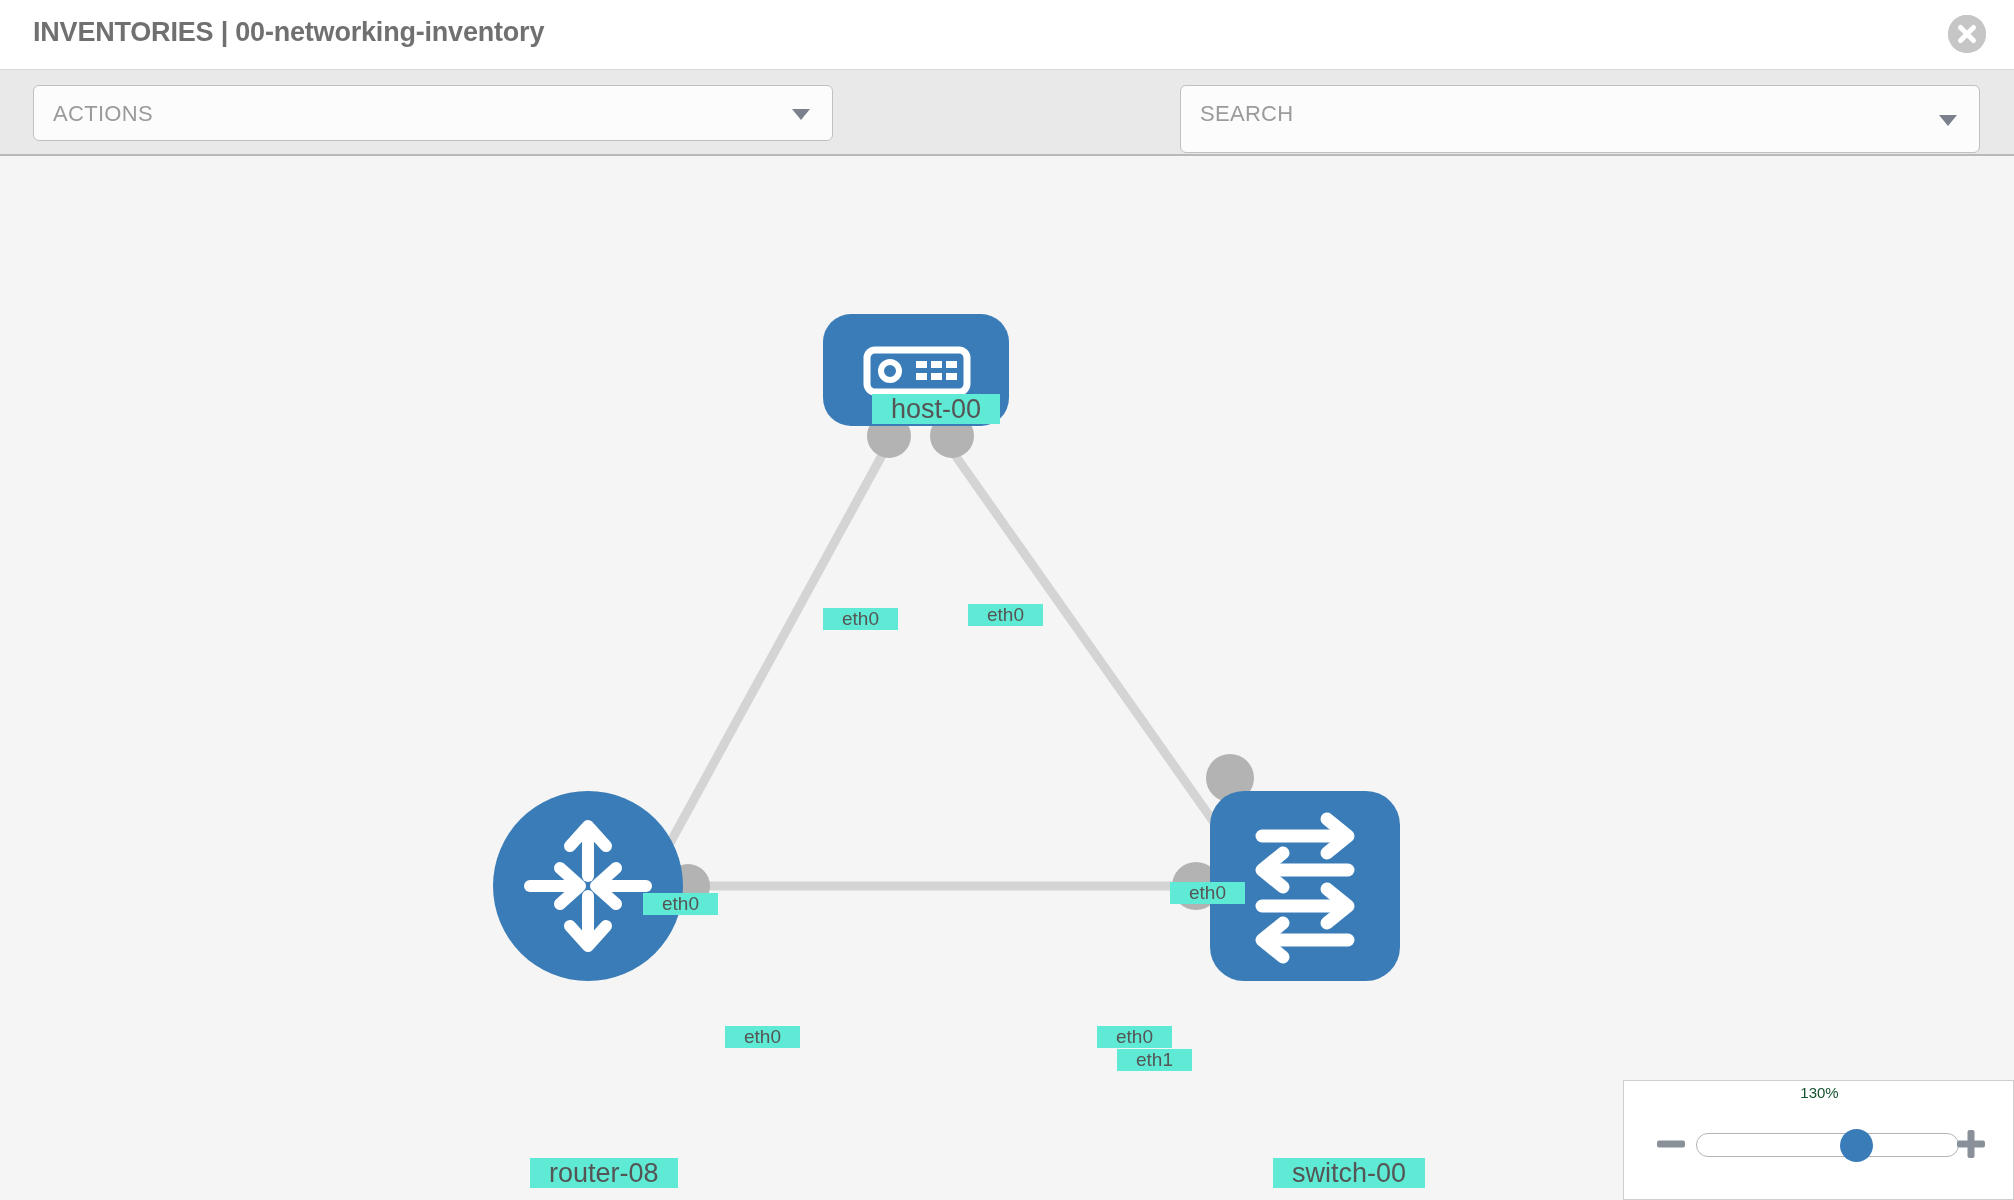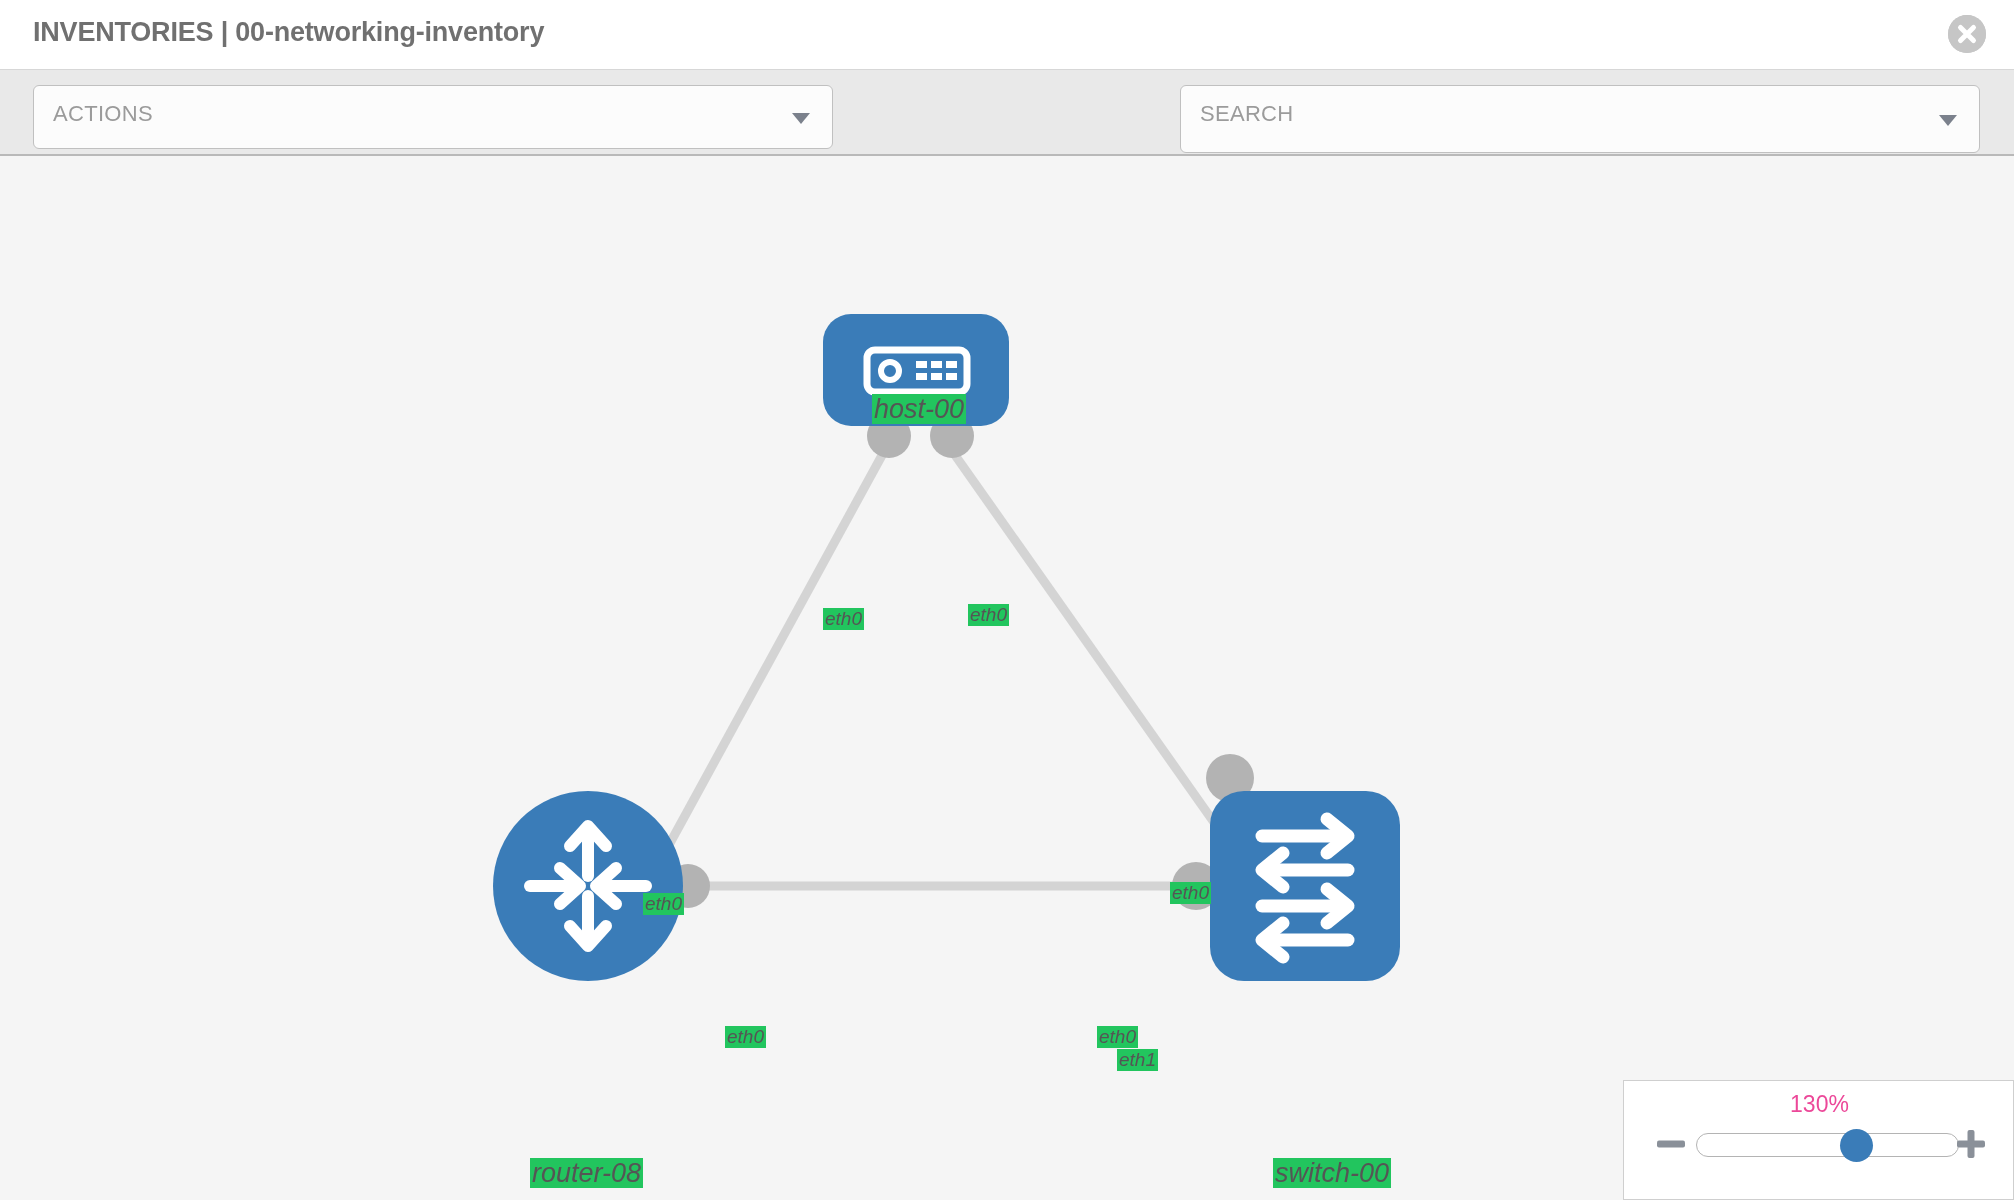--- a/index.html
+++ b/index.html
@@ -57,21 +57,21 @@
     width: 2014px;
     height: 86px;
     background: #e9e9e9;
     border-bottom: 2px solid #b9b9b9;
   }
   .actions-select {
     position: absolute;
     left: 33px;
     top: 15px;
     width: 800px;
-    height: 64px;
+    height: 56px;
     background: #fcfcfc;
     border: 1px solid #c0c0c0;
     border-radius: 6px;
     cursor: pointer;
   }
   .actions-select .label {
     position: absolute;
     left: 19px;
     top: 15px;
     font-size: 22px;
@@ -125,48 +125,47 @@
     top: 158px; left: 0;
     width: 2014px;
     height: 1042px;
     background: #f5f5f5;
     overflow: hidden;
   }
   .canvas svg { position: absolute; top: 0; left: 0; }
 
   .node-label {
     position: absolute;
-    background: #22c55e;
+    background: #5eead4;
     color: #555555;
     white-space: nowrap;
     line-height: 1.05;
-    padding: 1px 2px;
-    font-style: italic;
+    padding: 1px 19px;
   }
   .node-label.big  { font-size: 27px; }
   .node-label.iface{ font-size: 19px; }
 
   
   .zoom-panel {
     position: absolute;
     left: 1623px;
     top: 1080px;
     width: 391px;
     height: 120px;
     background: #ffffff;
     border: 1px solid #cfcfcf;
   }
   .zoom-level {
     position: absolute;
-    top: 10px;
+    top: 3px;
     left: 0;
     width: 391px;
     text-align: center;
-    font-size: 23px;
-    color: #ec4899;
+    font-size: 15px;
+    color: #14532d;
   }
   .zoom-minus, .zoom-plus {
     position: absolute;
     top: 46px;
     width: 34px;
     height: 34px;
     cursor: pointer;
   }
   .zoom-minus { left: 30px; }
   .zoom-plus  { left: 330px; }

